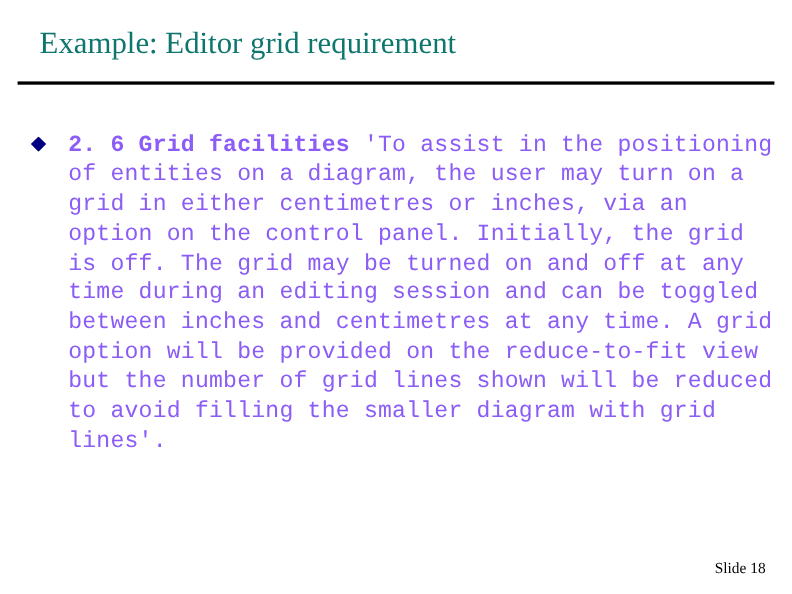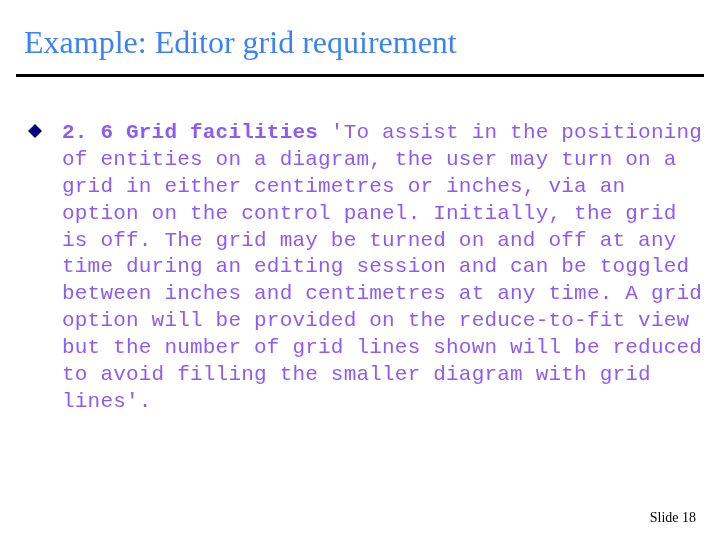--- a/index.html
+++ b/index.html
@@ -14,23 +14,23 @@
   }
   .slide {
     position: relative;
     width: 720px;
     height: 540px;
     box-sizing: border-box;
   }
   .title {
     position: absolute;
     top: 24px;
-    left: 24px;
-    font-size: 32px;
-    color: #3b82f6;
+    left: 36px;
+    font-size: 28px;
+    color: #0f766e;
     font-weight: normal;
   }
   .rule {
     position: absolute;
     top: 74px;
     left: 16px;
     width: 688px;
     height: 0;
     border-top: 3px solid #000;
   }

